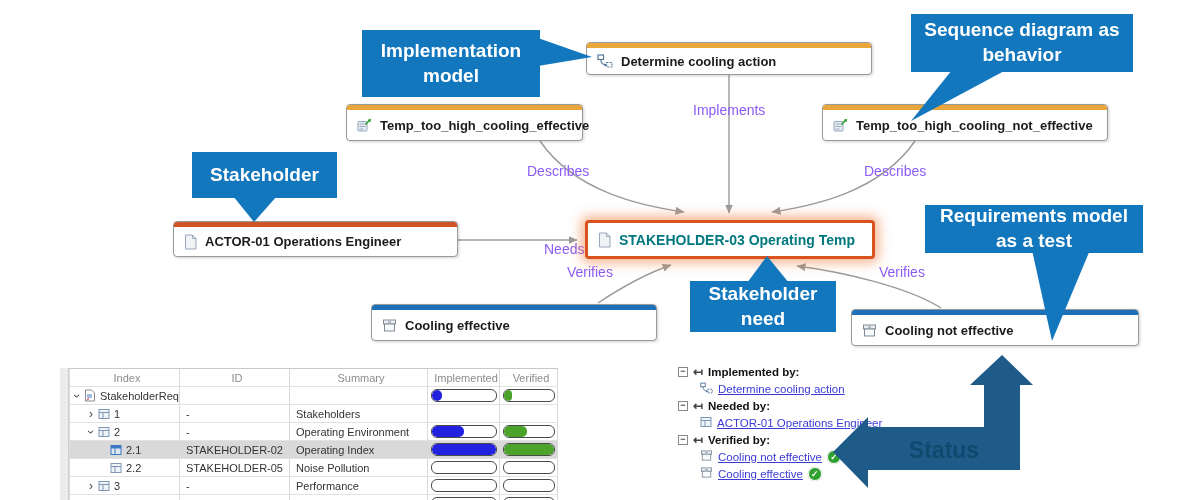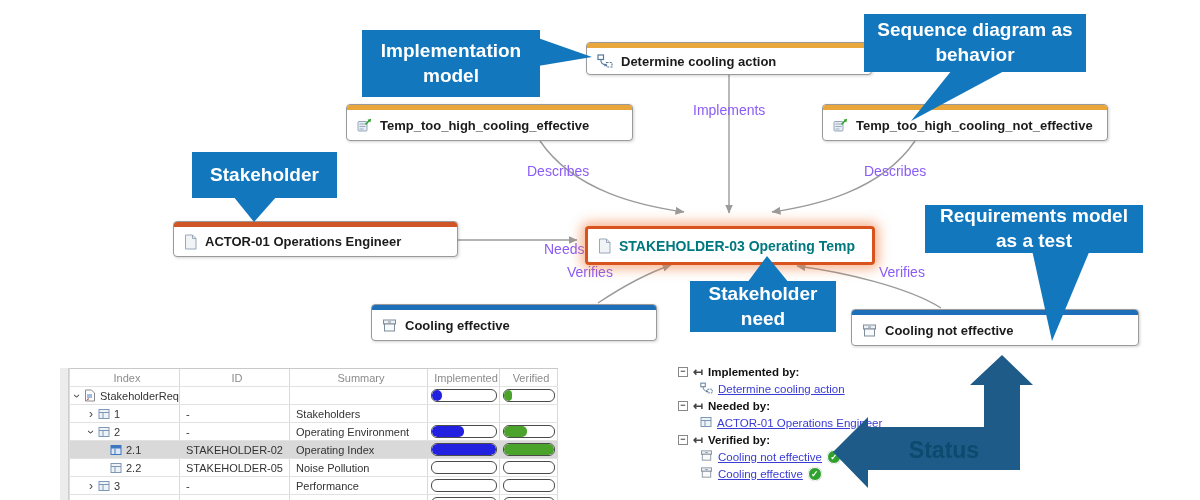--- a/index.html
+++ b/index.html
@@ -97,21 +97,21 @@
     <svg width="16" height="14" viewBox="0 0 16 14">
         <rect x="1" y="1" width="5.5" height="4.5" fill="#fff" stroke="#56789a" stroke-width="1.2"></rect>
         <rect x="9.5" y="8.5" width="5.5" height="4.5" fill="#fff" stroke="#56789a" stroke-width="1.2" stroke-dasharray="2 1.2"></rect>
         <path d="M3.8 5.5 C3.8 9.5 6 10.6 8.6 10.9" fill="none" stroke="#56789a" stroke-width="1.1"></path>
         <path d="M10.3 11 l-3 1.5 0.3,-3 z" fill="#56789a"></path>
       </svg>
   </span>
   <span class="nlabel">Determine cooling action</span>
 </div>
 
-<div class="node" style="left:346px;top:104px;width:287px;height:37px;">
+<div class="node" style="left:346px;top:104px;width:237px;height:37px;">
   <div class="topbar bar-yellow"></div>
   <span class="nicon">
     <svg width="15" height="14" viewBox="0 0 15 14">
         <rect x="1" y="3.5" width="9" height="9.5" rx="1" fill="#e8edf3" stroke="#93a5ba"></rect>
         <path d="M2.5 6h6M2.5 8.5h6M2.5 11h4" stroke="#93a5ba" stroke-width="0.9"></path>
         <path d="M8.5 6.5 L12.5 2.2" stroke="#2f9e2f" stroke-width="1.5"></path>
         <path d="M14.2 0.8 l-3.6 0.9 2.7 2.7 z" fill="#2f9e2f"></path>
       </svg>
   </span>
   <span class="nlabel">Temp_too_high_cooling_effective</span>
@@ -134,21 +134,21 @@
   <div class="topbar bar-red"></div>
   <span class="nicon">
     <svg width="13" height="16" viewBox="0 0 13 16">
         <path d="M1.5 1h7l3.5 3.5V15h-10.5z" fill="#f1f4f7" stroke="#9aa7b8"></path>
         <path d="M8.5 1v3.5H12" fill="none" stroke="#9aa7b8"></path>
       </svg>
   </span>
   <span class="nlabel">ACTOR-01 Operations Engineer</span>
 </div>
 
-<div class="node node-hl" style="left:585px;top:226px;width:290px;height:39px;">
+<div class="node node-hl" style="left:585px;top:220px;width:290px;height:39px;">
   <span class="nicon">
     <svg width="13" height="16" viewBox="0 0 13 16">
         <path d="M1.5 1h7l3.5 3.5V15h-10.5z" fill="#f1f4f7" stroke="#9aa7b8"></path>
         <path d="M8.5 1v3.5H12" fill="none" stroke="#9aa7b8"></path>
       </svg>
   </span>
   <span class="nlabel">STAKEHOLDER-03 Operating Temp</span>
 </div>
 
 <div class="node" style="left:371px;top:304px;width:286px;height:37px;">
@@ -187,21 +187,21 @@
   <polygon points="952,70 1006,70 911,121" fill="#1377bd"></polygon>
   <polygon points="233,196 277,196 254,222" fill="#1377bd"></polygon>
   <polygon points="747,283 789,283 767,256" fill="#1377bd"></polygon>
   <polygon points="1032,250 1090,250 1052,341" fill="#1377bd"></polygon>
   <polygon points="1002,355 1033,385 1020,385 1020,470 868,470 868,488 833,452 868,417 868,427 984,427 984,385 970,385" fill="#1f5b88"></polygon>
 </svg>
 
 <div class="callout" style="left:362px;top:30px;width:178px;height:67px;">
   <span>Implementation model</span>
 </div>
-<div class="callout" style="left:864px;top:14px;width:222px;height:58px;">
+<div class="callout" style="left:911px;top:14px;width:222px;height:58px;">
   <span>Sequence diagram as behavior</span>
 </div>
 <div class="callout" style="left:192px;top:152px;width:145px;height:46px;">
   <span>Stakeholder</span>
 </div>
 <div class="callout" style="left:690px;top:281px;width:146px;height:51px;">
   <span>Stakeholder need</span>
 </div>
 <div class="callout" style="left:925px;top:205px;width:218px;height:48px;">
   <span>Requirements model as a test</span>

